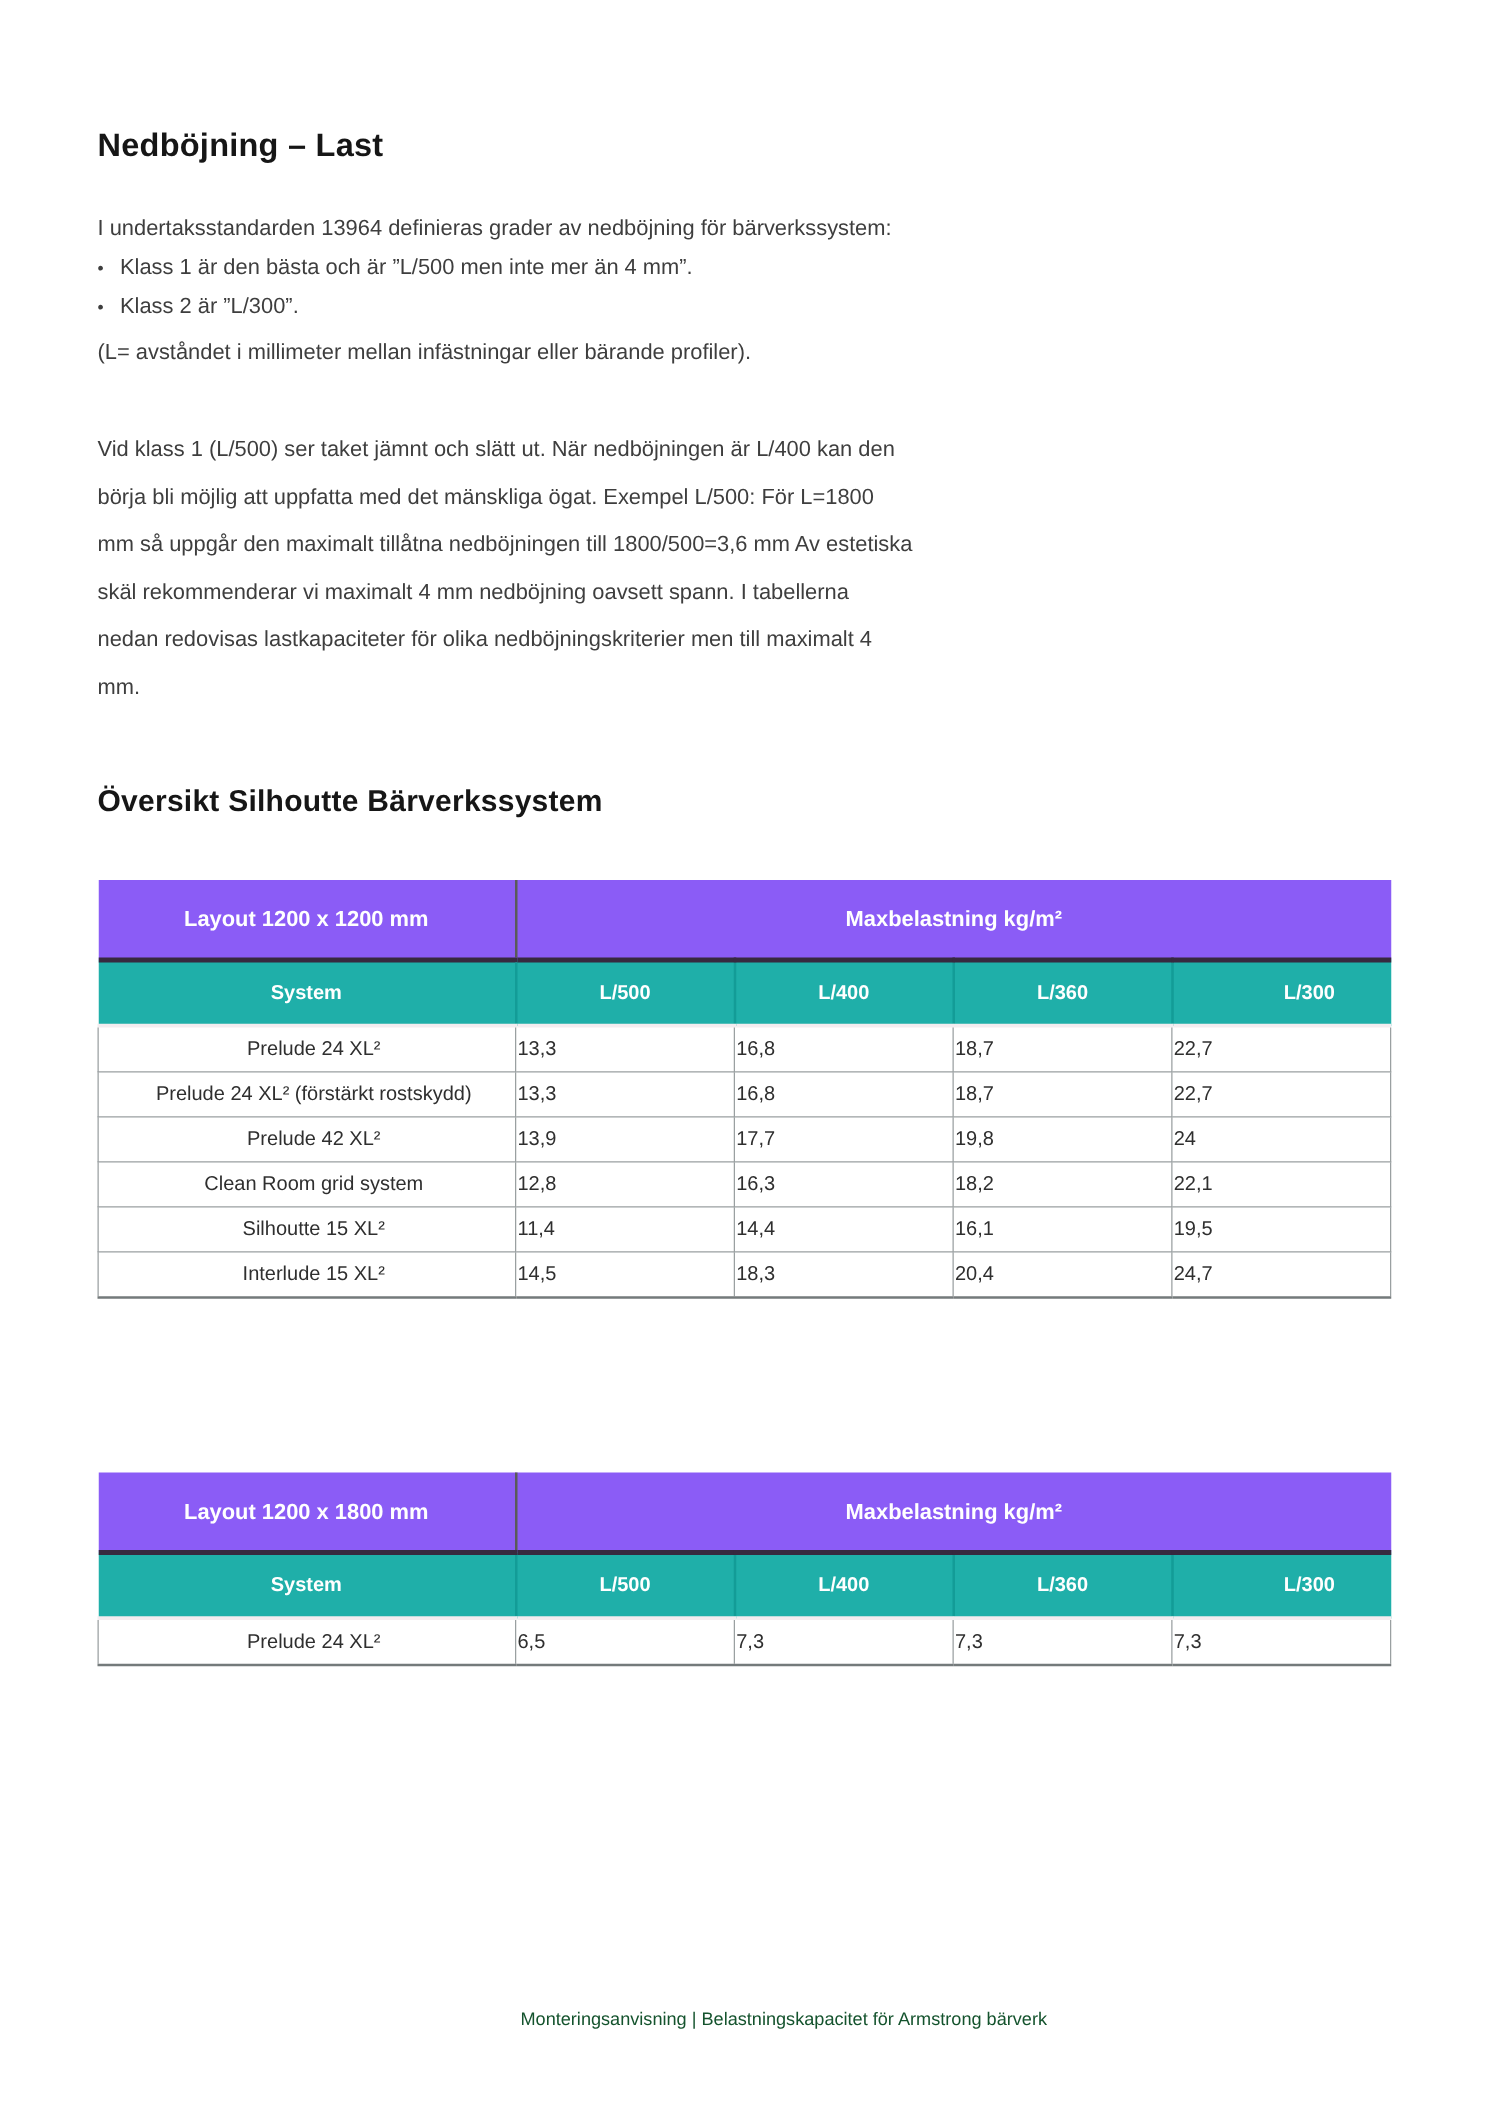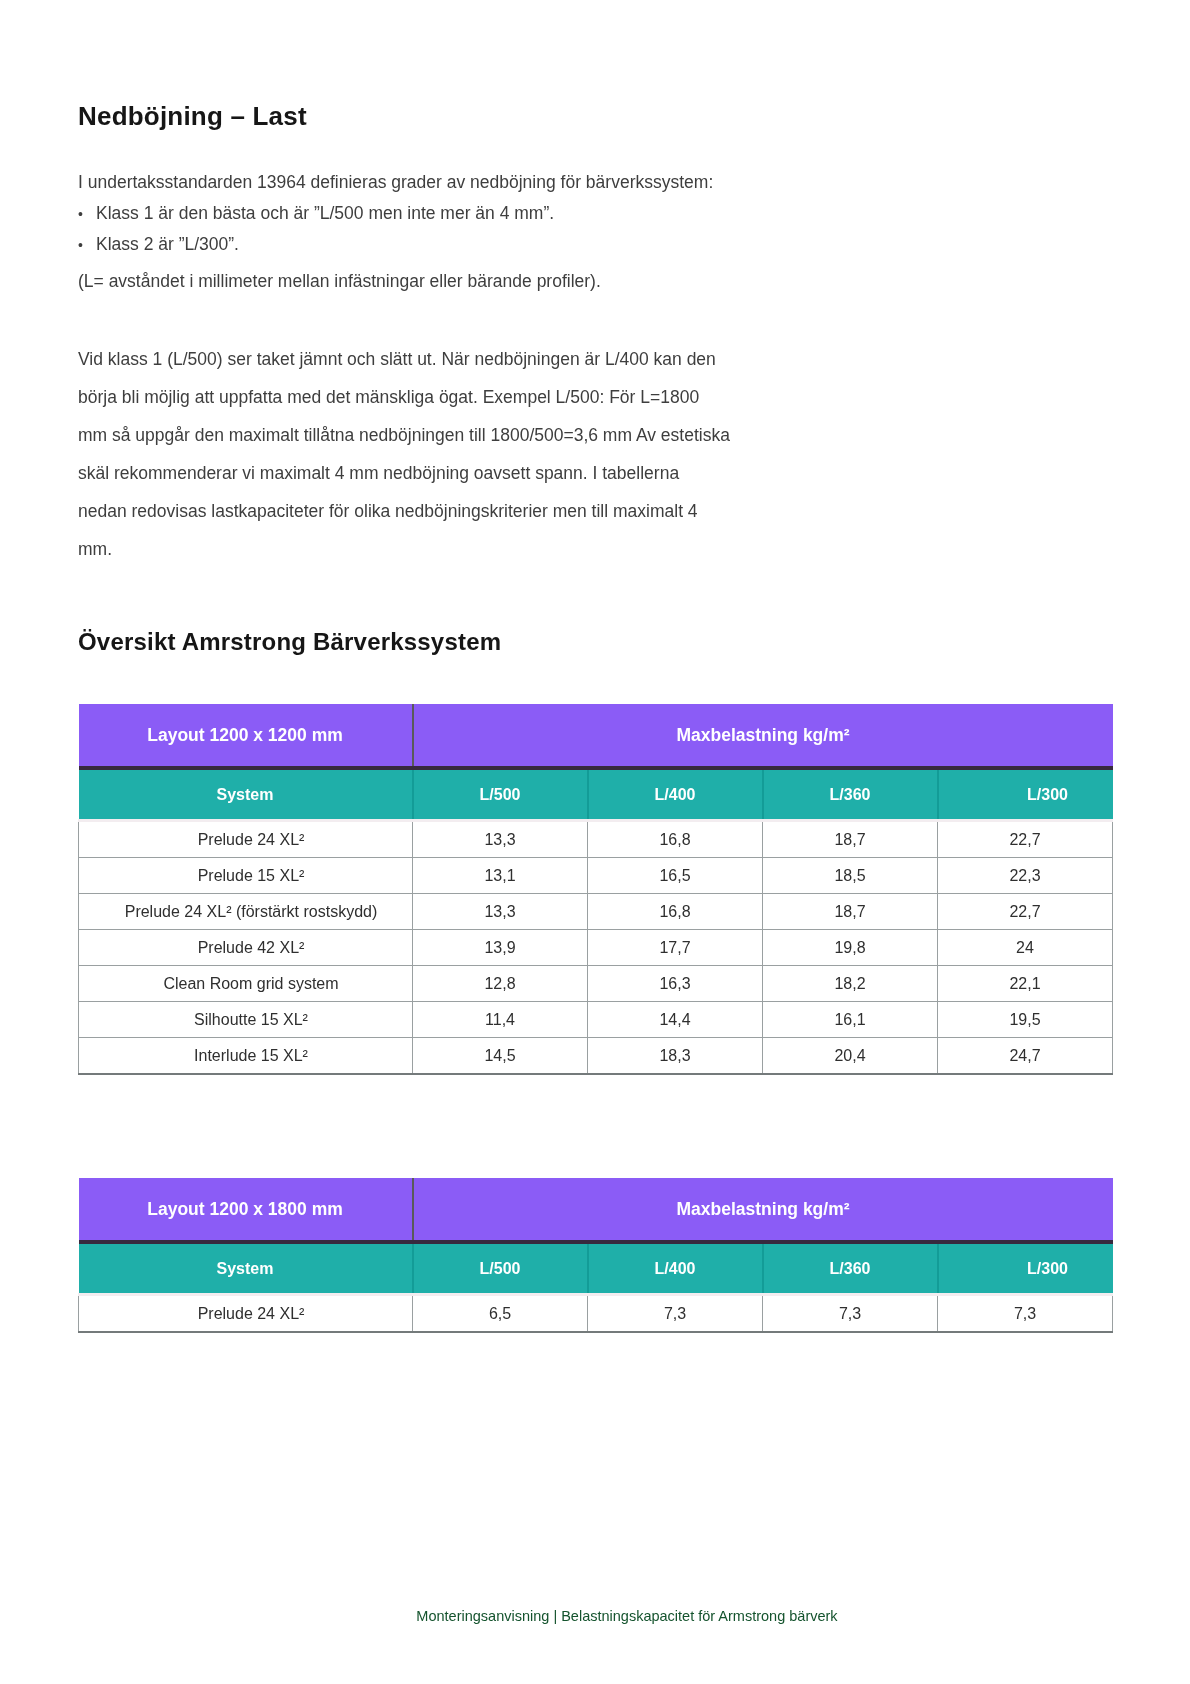--- a/index.html
+++ b/index.html
@@ -71,21 +71,21 @@
   }
   .spec tr.teal th:first-child { border-left:none; }
   .spec tr.teal th:last-child  { border-right:none;padding-left:45px; }
 
   .spec tbody td {
     background:#ffffff; height:33px;
     border:1px solid #9aa0a1;
     font-size:16px; color:#2f2f2f; vertical-align:middle;
   }
   .spec tbody td.sys { text-align:center; padding-left:12px; }
-  .spec tbody td.val { text-align:center; }
+  .spec tbody td.val { }
   .spec tbody tr:last-child td { border-bottom:2px solid #747a7b; }
 
   
   .footnote {
     position:absolute; top:1340px; left:78px; width:1034px;
     font-size:13px; color:#58595b; margin:0;
   }
   .footer {
     position:absolute; top:1608px; left:0; width:100%;
     text-align:center; font-size:14.5px; color:#14532d;padding-left:32px;
@@ -108,21 +108,21 @@
     <li>
       <span class="dot">•</span>
       <span>Klass 2 är ”L/300”.</span>
     </li>
   </ul>
 
   <p class="note">(L= avståndet i millimeter mellan infästningar eller bärande profiler).</p>
 
   <p class="para">Vid klass 1 (L/500) ser taket jämnt och slätt ut. När nedböjningen är L/400 kan den börja bli möjlig att uppfatta med det mänskliga ögat. Exempel L/500: För L=1800 mm så uppgår den maximalt tillåtna nedböjningen till 1800/500=3,6 mm Av estetiska skäl rekommenderar vi maximalt 4 mm nedböjning oavsett spann. I tabellerna nedan redovisas lastkapaciteter för olika nedböjningskriterier men till maximalt 4 mm.</p>
 
-  <h2 class="h2">Översikt Amrstrong Bärverkssystem</h2>
+  <h2 class="h2">Översikt Silhoutte Bärverkssystem</h2>
 
   <table class="spec t1">
     <colgroup>
       <col class="col-sys">
         <col class="col-val">
         <col class="col-val">
         <col class="col-val">
         <col class="col-val">
     </colgroup>
     <thead>
@@ -140,27 +140,20 @@
     </thead>
     <tbody>
         <tr>
           <td class="sys">Prelude 24 XL²</td>
           <td class="val">13,3</td>
           <td class="val">16,8</td>
           <td class="val">18,7</td>
           <td class="val">22,7</td>
         </tr>
         <tr>
-          <td class="sys">Prelude 15 XL²</td>
-          <td class="val">13,1</td>
-          <td class="val">16,5</td>
-          <td class="val">18,5</td>
-          <td class="val">22,3</td>
-        </tr>
-        <tr>
           <td class="sys">Prelude 24 XL² (förstärkt rostskydd)</td>
           <td class="val">13,3</td>
           <td class="val">16,8</td>
           <td class="val">18,7</td>
           <td class="val">22,7</td>
         </tr>
         <tr>
           <td class="sys">Prelude 42 XL²</td>
           <td class="val">13,9</td>
           <td class="val">17,7</td>

